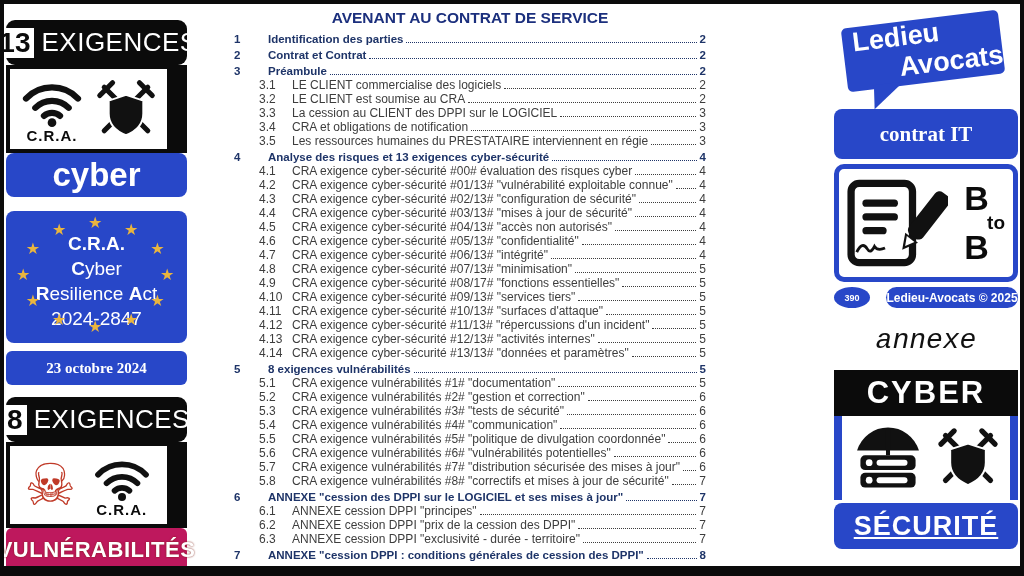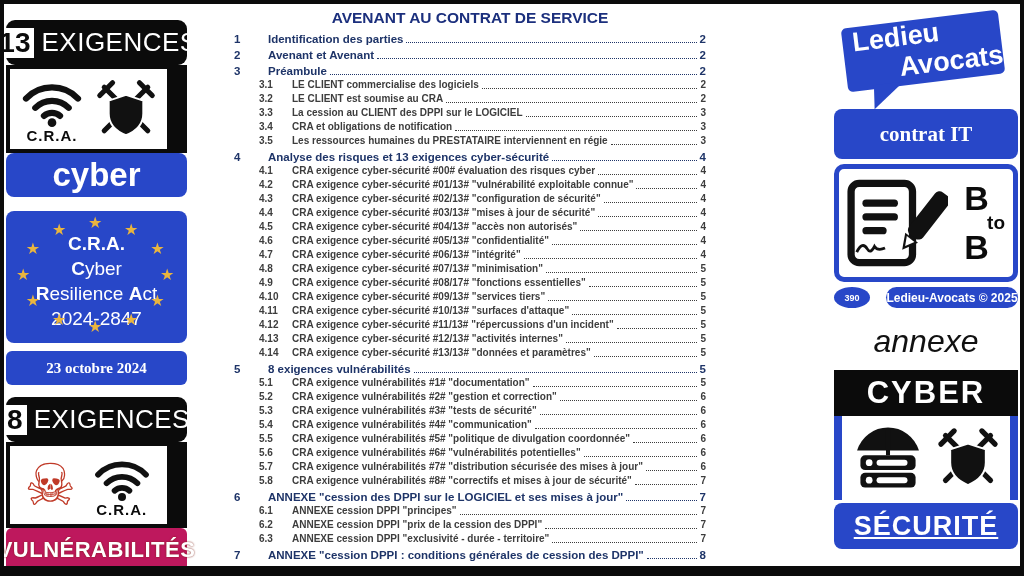--- a/index.html
+++ b/index.html
@@ -29,21 +29,21 @@
   .vuln-badge { height:44px; background:#be185d; border-radius:6px; color:#fff; font-weight:bold; font-size:22px;
                 display:flex; align-items:center; justify-content:center; letter-spacing:.5px;
                 text-shadow:0 0 2px #7c1f12; }
 
   
   .toc { position:absolute; left:230px; top:2px; width:472px; }
   .doc-title { margin:3px 0 5px; text-align:center; color:#1b2f7d; font-size:15.5px; font-weight:bold; }
   .toc-row { display:flex; align-items:flex-end; }
   .toc-row.l1 { color:#1e3468; font-weight:bold; font-size:11.5px; line-height:14px; margin-top:2px; }
   .toc-row.l1 .num { width:34px; flex:none; }
-  .toc-row.l2 { color:#3d3d3d; font-size:10px; line-height:14px; padding-left:25px;font-weight:bold; }
+  .toc-row.l2 { color:#3d3d3d; font-size:12px; line-height:14px; padding-left:25px; }
   .toc-row.l2 .num { width:33px; flex:none; }
   .toc-row .label { white-space:nowrap; }
   .toc-row .leader { flex:1; border-bottom:1.5px dotted currentColor; margin:0 3px 3px 3px; min-width:10px; }
   .toc-row .page { flex:none; text-align:right; }
 
   
   .col-right { position:absolute; right:2px; top:3px; width:184px; display:flex; flex-direction:column; }
   .bubble-panel { height:102px; position:relative; }
   .bubble { position:absolute; left:10px; top:12px; width:158px; height:64px; background:#2847c8;
             border-radius:5px; transform:rotate(-7deg); color:#fff; font-weight:bold; }
@@ -56,22 +56,22 @@
                    font-weight:bold; font-size:21px; display:flex; align-items:center; justify-content:center; }
   .btob-panel { margin-top:5px; height:118px; background:#fff; border:5px solid #2847c8; border-radius:10px;
                 display:flex; align-items:center; justify-content:space-between; padding:2px 8px 2px 4px; }
   .btob { display:flex; flex-direction:column; align-items:center; color:#0b0b0b; font-weight:bold; line-height:.92; }
   .btob .bb { font-size:34px; } .btob .to { font-size:19px;margin-left:39px; }
   .pill-row { margin-top:5px; display:flex; gap:16px; align-items:flex-start; }
   .oval { width:36px; height:21px; background:#2847c8; border-radius:50%; color:#fff; font-size:9px; font-weight:bold;
           display:flex; align-items:center; justify-content:center; flex:none; }
   .pill { flex:1; height:21px; background:#2847c8; border-radius:11px; color:#fff; font-size:12px; font-weight:bold;
           display:flex; align-items:center; justify-content:center; }
-  .annexe { margin-top:8px; height:52px; color:#111; font-family:Liberation Sans, sans-serif; font-style:italic;
-            font-size:32px; line-height:50px; text-align:center; }
+  .annexe { margin-top:8px; height:52px; color:#111; font-family:Liberation Mono, monospace; font-style:italic;
+            font-size:28px; line-height:50px; text-align:center; }
   .cyber-bar { margin-top:2px; height:46px; background:#0b0b0b; color:#fff; font-weight:bold; font-size:31px;
                letter-spacing:2px; display:flex; align-items:center; justify-content:center; }
   .icon-panel2 { height:84px; background:#fff; border-left:8px solid #2847c8; border-right:8px solid #2847c8;
                  display:flex; align-items:center; justify-content:space-evenly; }
   .securite-badge { margin-top:3px; height:46px; border-radius:8px; color:#fff; font-weight:bold; font-size:27px;
                     letter-spacing:1px; display:flex; align-items:center; justify-content:center;text-decoration:underline; }
 </style>
 </head>
 <body>
 
@@ -151,21 +151,21 @@
     <h1 class="doc-title">AVENANT AU CONTRAT DE SERVICE</h1>
     <div class="toc-list" id="toc-list">
         <div class="toc-row l1">
           <span class="num">1</span>
           <span class="label">Identification des parties</span>
           <span class="leader"></span>
           <span class="page">2</span>
         </div>
         <div class="toc-row l1">
           <span class="num">2</span>
-          <span class="label">Avenant et Avenant</span>
+          <span class="label">Contrat et Contrat</span>
           <span class="leader"></span>
           <span class="page">2</span>
         </div>
         <div class="toc-row l1">
           <span class="num">3</span>
           <span class="label">Préambule</span>
           <span class="leader"></span>
           <span class="page">2</span>
         </div>
         <div class="toc-row l2">

